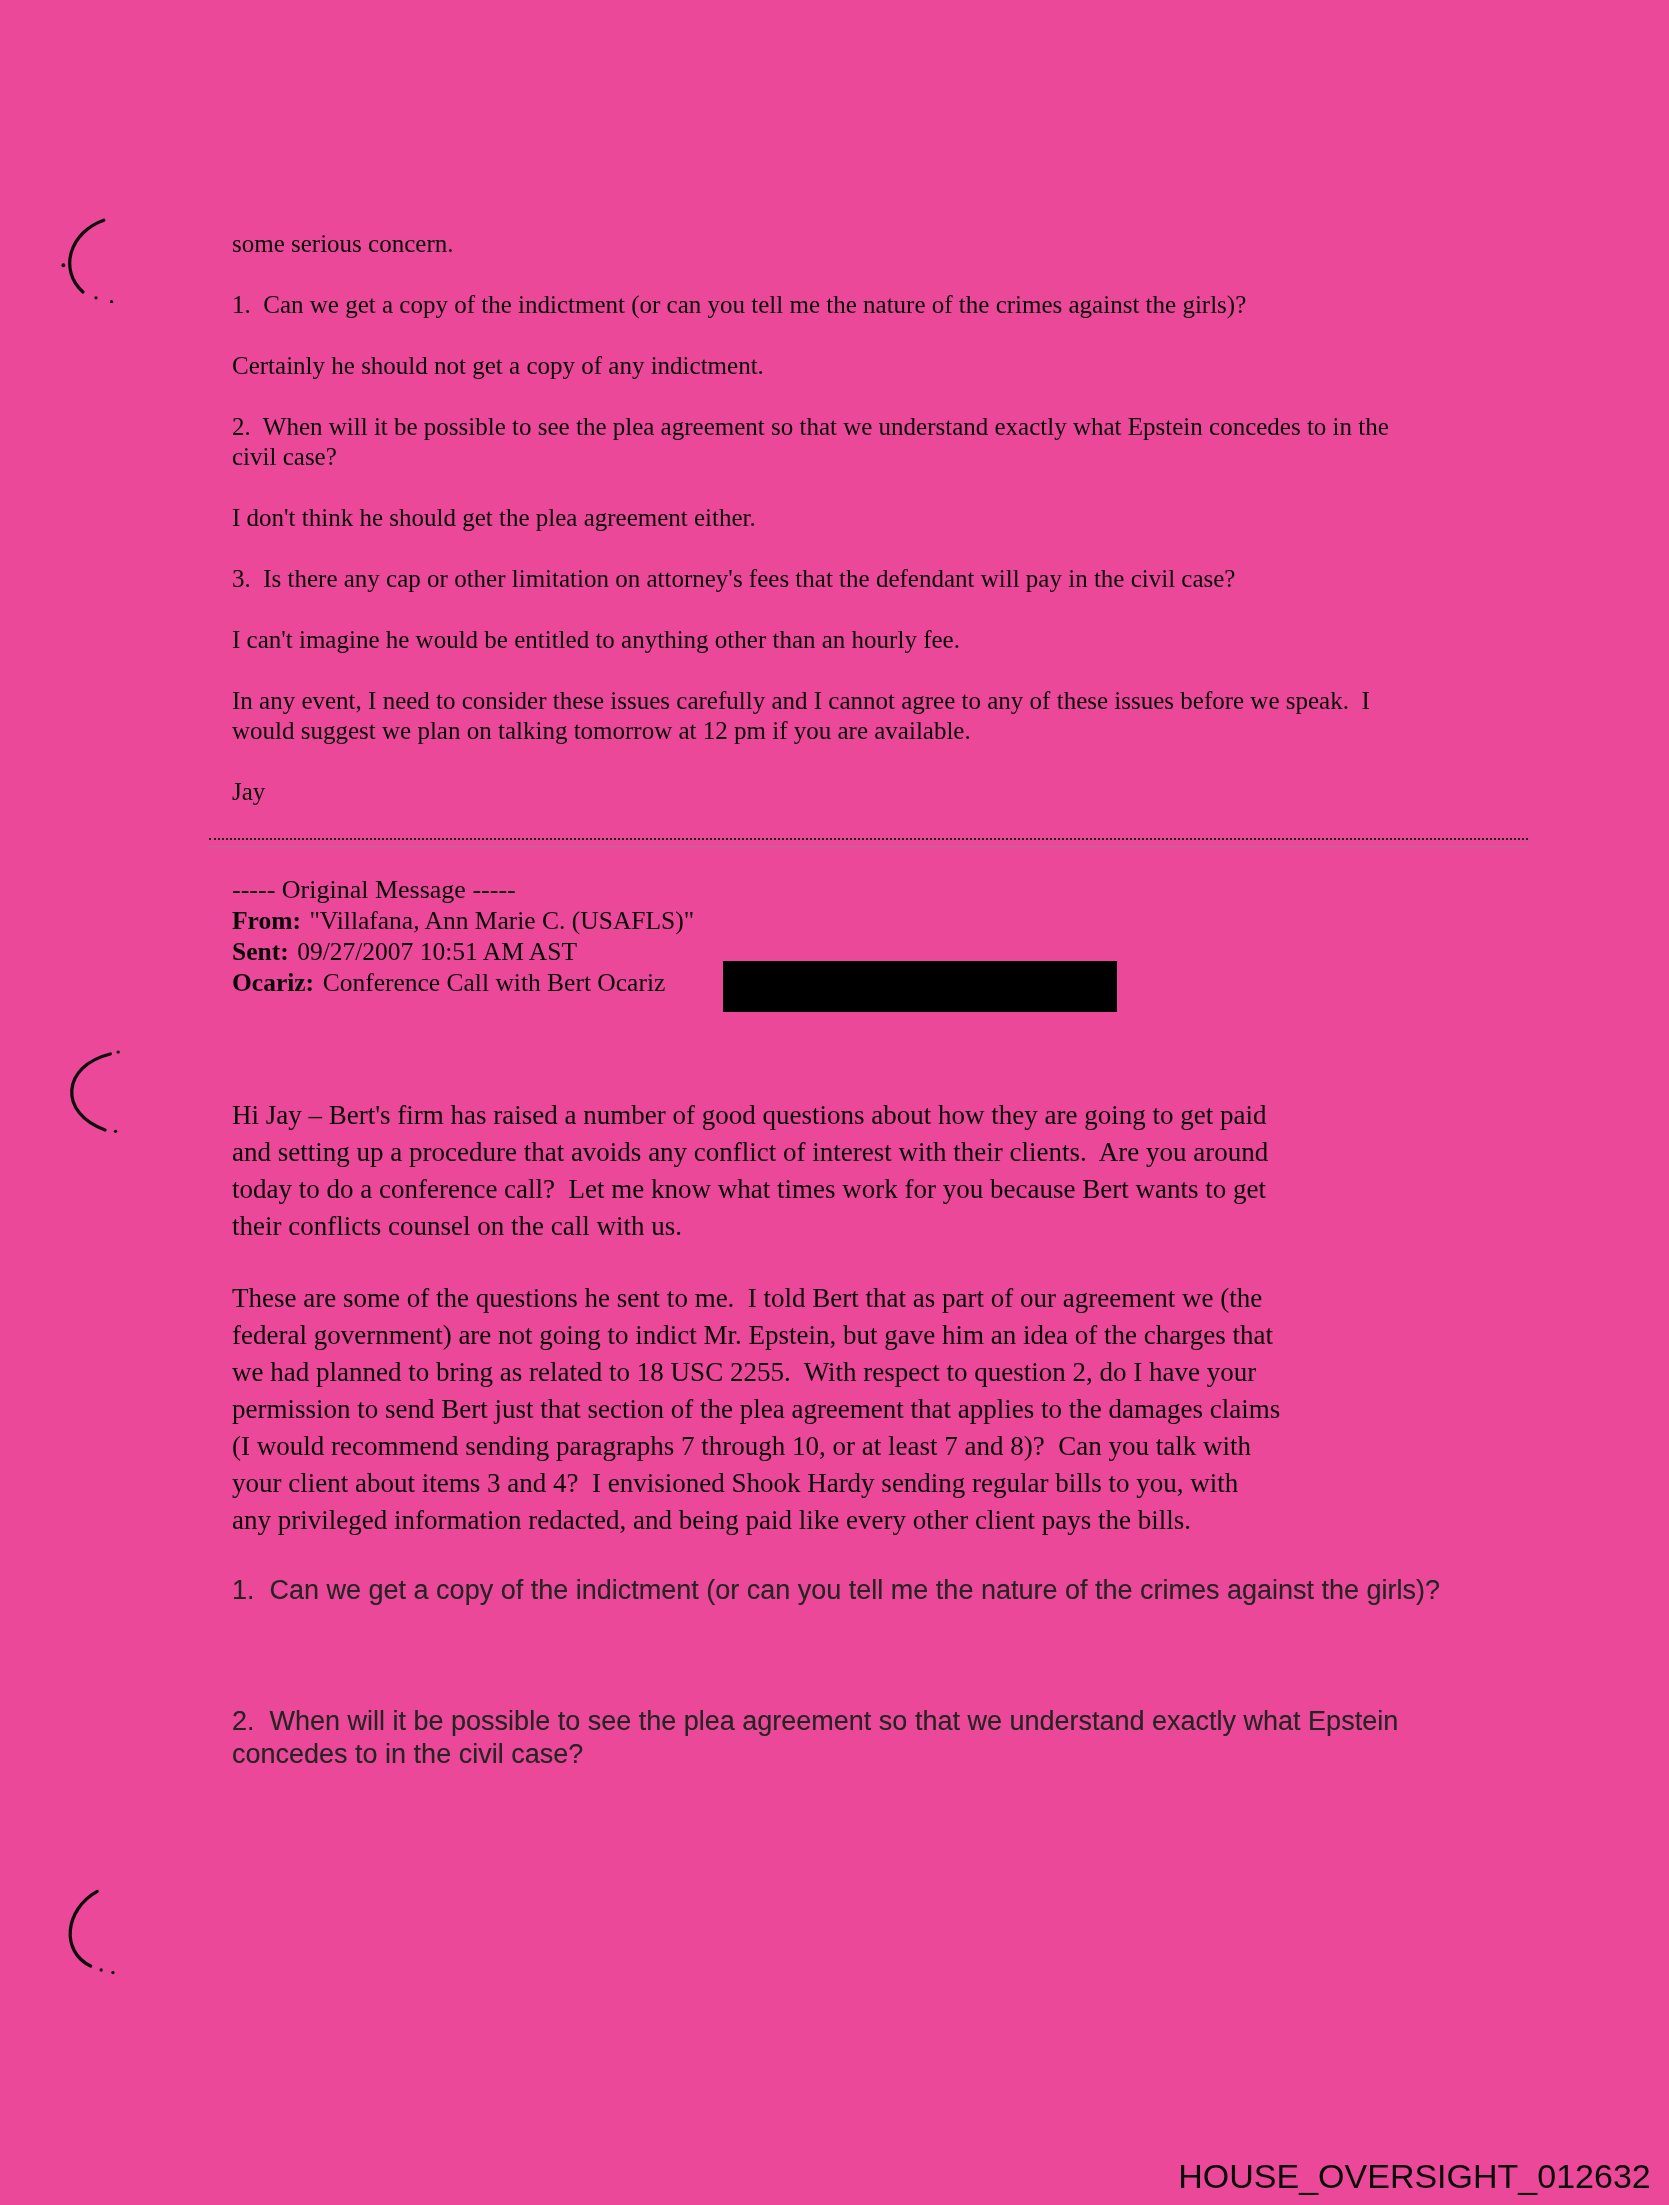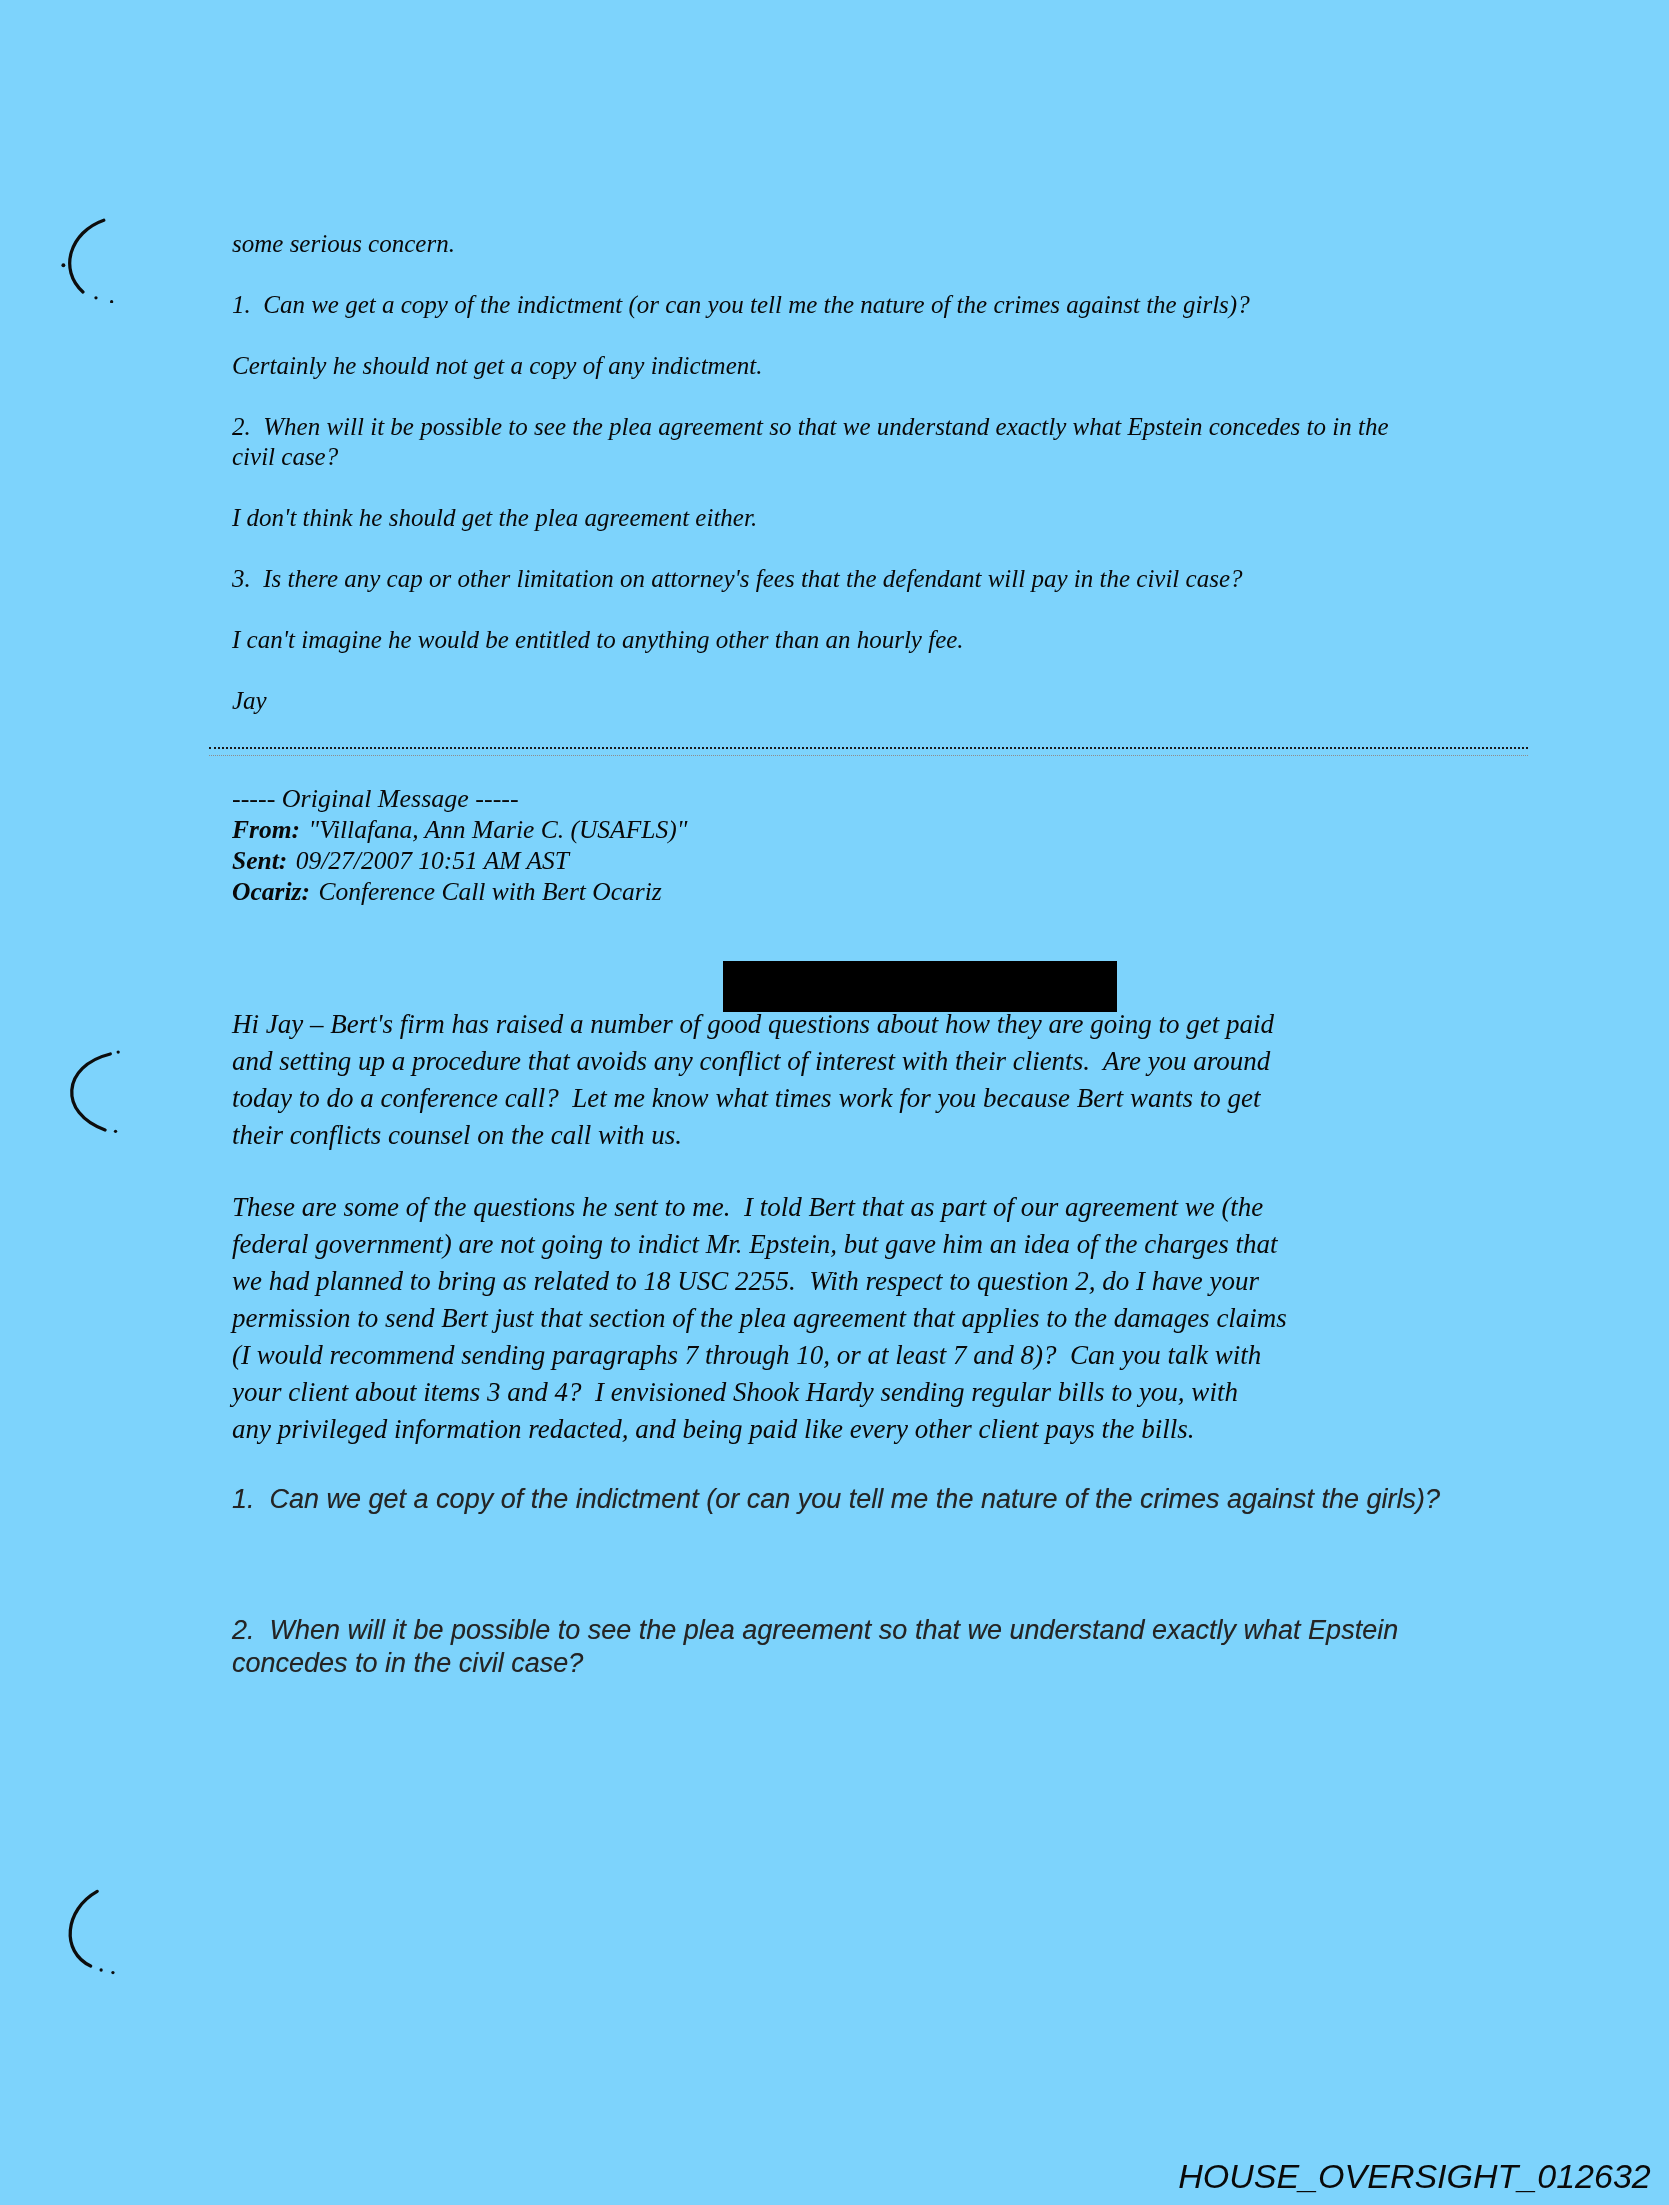--- a/index.html
+++ b/index.html
@@ -1,24 +1,23 @@
 <!DOCTYPE html>
 <html style="font-size:10.5px"><head>
 <meta charset="utf-8">
 <style>
   html, body { margin: 0; padding: 0; background: #ffffff; }
   .page {
     position: relative;
     width: 1669px;
     height: 2205px;
-    background: #7dd3fc;
+    background: #ec4899;
     overflow: hidden;
     font-family: "Liberation Serif", "DejaVu Serif", serif;
     color: #0c0c0c;
-    font-style: italic;
   }
   .scan { filter: blur(0.3px) contrast(1.03); }
 
   .content {
     position: absolute;
     left: 232px;
     top: 0;
     width: 1427px;
   }
 
@@ -122,20 +121,22 @@
 
       <div class="email1">
         <p class="first-line">some serious concern.</p>
         <p>1.  Can we get a copy of the indictment (or can you tell me the nature of the crimes against the girls)?</p>
         <p>Certainly he should not get a copy of any indictment.</p>
         <p>2.  When will it be possible to see the plea agreement so that we understand exactly what Epstein concedes to in the
 civil case?</p>
         <p>I don't think he should get the plea agreement either.</p>
         <p>3.  Is there any cap or other limitation on attorney's fees that the defendant will pay in the civil case?</p>
         <p>I can't imagine he would be entitled to anything other than an hourly fee.</p>
+        <p class="gap-before">In any event, I need to consider these issues carefully and I cannot agree to any of these issues before we speak.  I
+would suggest we plan on talking tomorrow at 12 pm if you are available.</p>
         <p>Jay</p>
       </div>
 
       <div class="sep"></div>
 
       <div class="om-header">
         <p class="om-divider">----- Original Message -----</p>
         <div class="hdr-row">
           <span class="hdr-label">From:</span><span>"Villafana, Ann Marie C. (USAFLS)"</span>
         </div>

